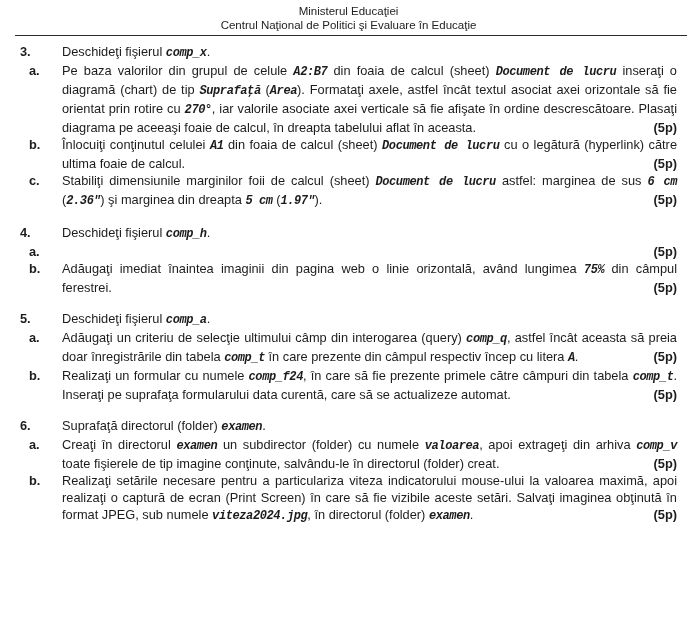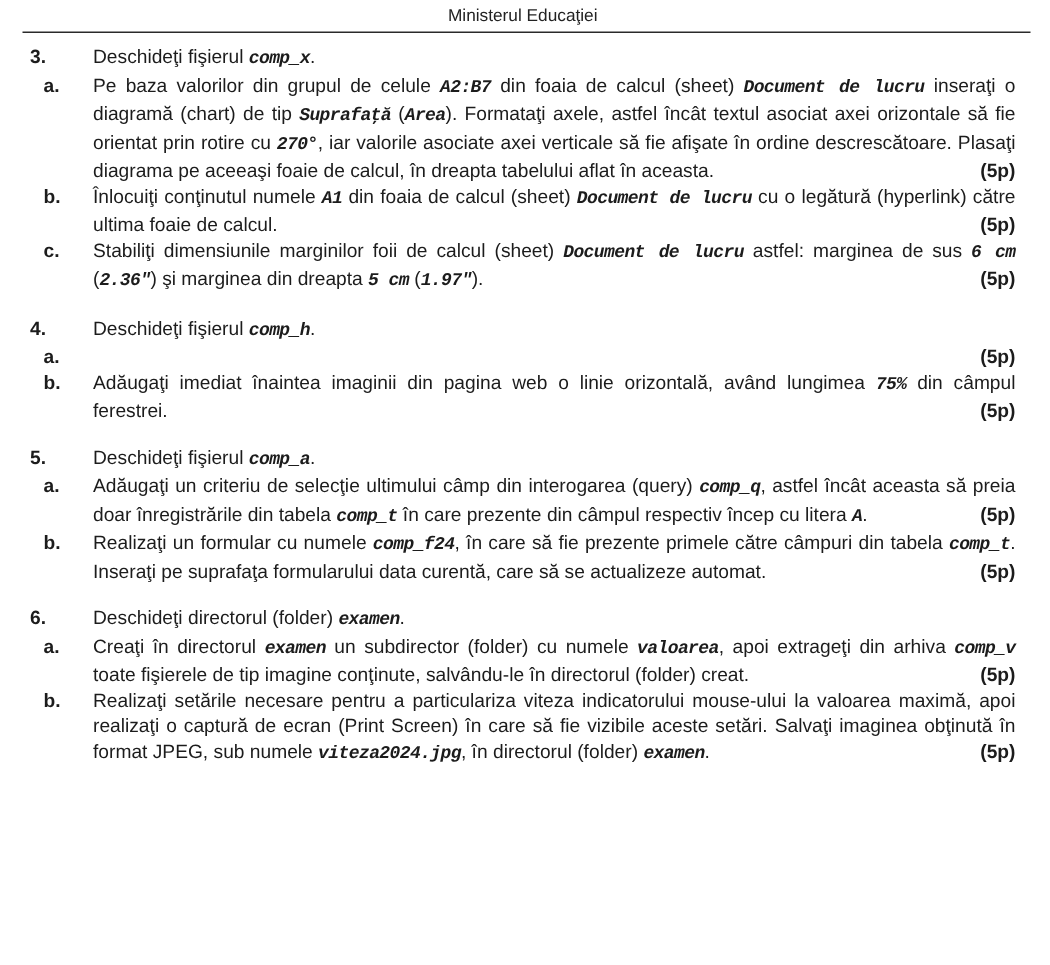--- a/index.html
+++ b/index.html
@@ -61,35 +61,36 @@
     font-weight: bold;
     margin-left: 8px;
   }
 </style>
 </head>
 <body>
 
 <div class="page">
   <div class="doc-header">
     <div>Ministerul Educaţiei</div>
+    <div>Centrul Naţional de Politici şi Evaluare în Educaţie</div>
   </div>
   <hr class="header-rule">
   <div id="tasks">
       <div class="task">
         <div class="row">
           <div class="num">3.</div>
           <div class="tbody"><span>Deschideţi fişierul </span><span class="code">comp_x</span><span>.</span></div>
         </div>
         <div class="row">
           <div class="num sub">a.</div>
           <div class="tbody"><span>Pe baza valorilor din grupul de celule </span><span class="code">A2:B7</span><span> din foaia de calcul (sheet) </span><span class="code">Document de lucru</span><span> inseraţi o diagramă (chart) de tip </span><span class="code">Suprafaţă</span><span> (</span><span class="code">Area</span><span>). Formataţi axele, astfel încât textul asociat axei orizontale să fie orientat prin rotire cu </span><span class="code">270°</span><span>, iar valorile asociate axei verticale să fie afişate în ordine descrescătoare. Plasaţi diagrama pe aceeaşi foaie de calcul, în dreapta tabelului aflat în aceasta.</span><span class="pts">(5p)</span></div>
         </div>
         <div class="row">
           <div class="num sub">b.</div>
-          <div class="tbody"><span>Înlocuiţi conţinutul numele </span><span class="code">A1</span><span> din foaia de calcul (sheet) </span><span class="code">Document de lucru</span><span> cu o legătură (hyperlink) către ultima foaie de calcul.</span><span class="pts">(5p)</span></div>
+          <div class="tbody"><span>Înlocuiţi conţinutul celulei </span><span class="code">A1</span><span> din foaia de calcul (sheet) </span><span class="code">Document de lucru</span><span> cu o legătură (hyperlink) către ultima foaie de calcul.</span><span class="pts">(5p)</span></div>
         </div>
         <div class="row">
           <div class="num sub">c.</div>
           <div class="tbody"><span>Stabiliţi dimensiunile marginilor foii de calcul (sheet) </span><span class="code">Document de lucru</span><span> astfel: marginea de sus </span><span class="code">6 cm</span><span> (</span><span class="code">2.36″</span><span>) şi marginea din dreapta </span><span class="code">5 cm</span><span> (</span><span class="code">1.97″</span><span>).</span><span class="pts">(5p)</span></div>
         </div>
       </div>
       <div class="task">
         <div class="row">
           <div class="num">4.</div>
           <div class="tbody"><span>Deschideţi fişierul </span><span class="code">comp_h</span><span>.</span></div>
@@ -113,21 +114,21 @@
           <div class="tbody"><span>Adăugaţi un criteriu de selecţie ultimului câmp din interogarea (query) </span><span class="code">comp_q</span><span>, astfel încât aceasta să preia doar înregistrările din tabela </span><span class="code">comp_t</span><span> în care prezente din câmpul respectiv încep cu litera </span><span class="code">A</span><span>.</span><span class="pts">(5p)</span></div>
         </div>
         <div class="row">
           <div class="num sub">b.</div>
           <div class="tbody"><span>Realizaţi un formular cu numele </span><span class="code">comp_f24</span><span>, în care să fie prezente primele către câmpuri din tabela </span><span class="code">comp_t</span><span>. Inseraţi pe suprafaţa formularului data curentă, care să se actualizeze automat.</span><span class="pts">(5p)</span></div>
         </div>
       </div>
       <div class="task">
         <div class="row">
           <div class="num">6.</div>
-          <div class="tbody"><span>Deschideţi directorul (folder) </span><span class="code">examen</span><span>.</span></div>
+          <div class="tbody"><span>Suprafaţă directorul (folder) </span><span class="code">examen</span><span>.</span></div>
         </div>
         <div class="row">
           <div class="num sub">a.</div>
           <div class="tbody"><span>Creaţi în directorul </span><span class="code">examen</span><span> un subdirector (folder) cu numele </span><span class="code">valoarea</span><span>, apoi extrageţi din arhiva </span><span class="code">comp_v</span><span> toate fişierele de tip imagine conţinute, salvându-le în directorul (folder) creat.</span><span class="pts">(5p)</span></div>
         </div>
         <div class="row">
           <div class="num sub">b.</div>
           <div class="tbody"><span>Realizaţi setările necesare pentru a particulariza viteza indicatorului mouse-ului la valoarea maximă, apoi realizaţi o captură de ecran (Print Screen) în care să fie vizibile aceste setări. Salvaţi imaginea obţinută în format JPEG, sub numele </span><span class="code">viteza2024.jpg</span><span>, în directorul (folder) </span><span class="code">examen</span><span>.</span><span class="pts">(5p)</span></div>
         </div>
       </div>

